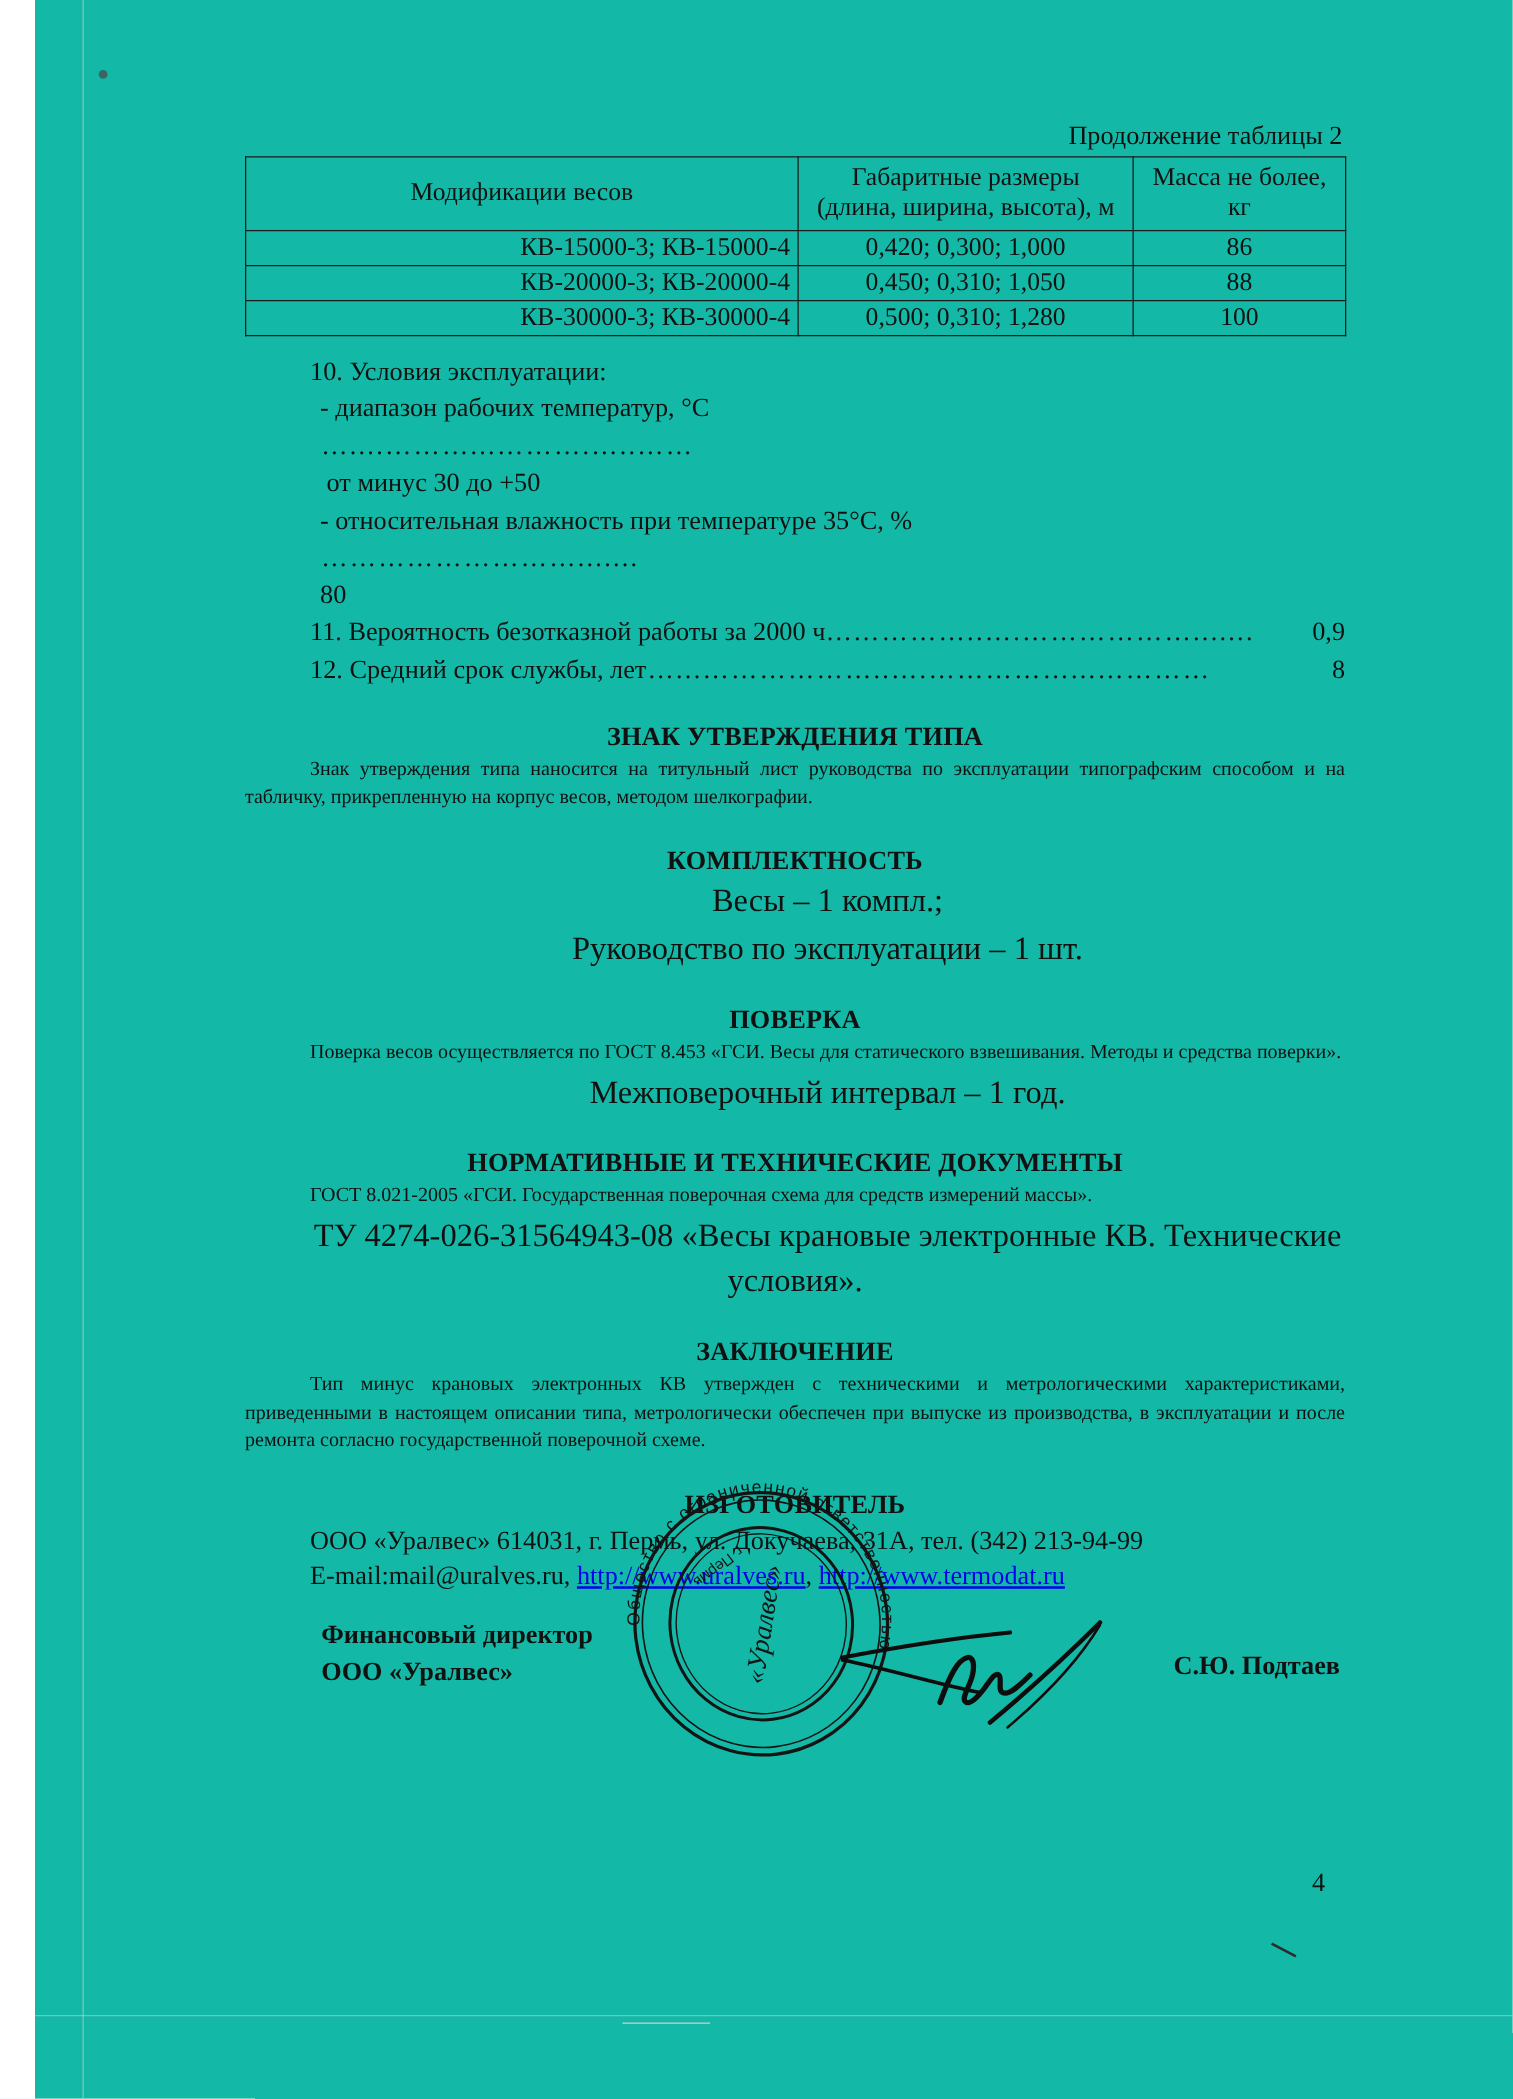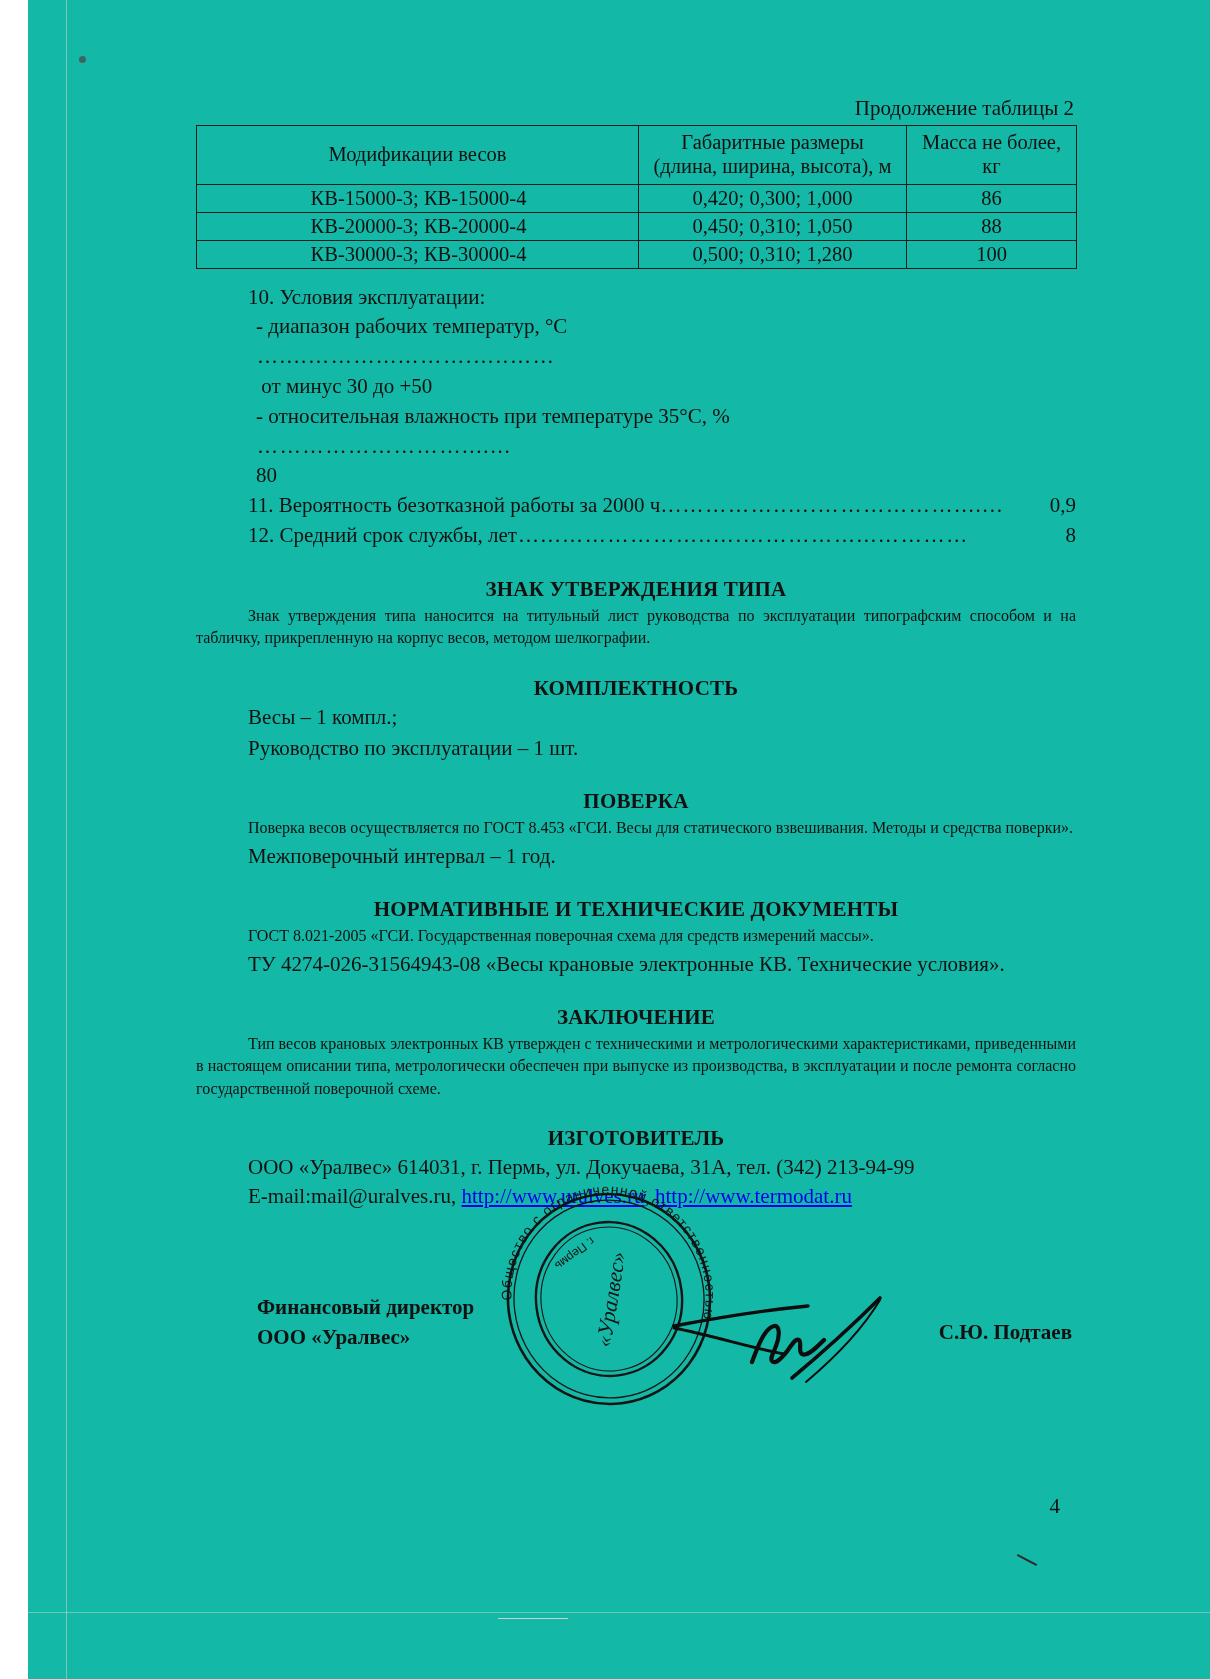--- a/index.html
+++ b/index.html
@@ -62,21 +62,21 @@
     border: 1.6px solid #1b1b1b;
     padding: 2px 6px;
     vertical-align: middle;
     font-weight: normal;
   }
   table.spec th {
     text-align: center;
     line-height: 1.18;
     padding: 4px 4px 5px;
   }
-  table.spec td.mod  { text-align: center;   padding-left: 8px; }
+  table.spec td.mod  { text-align: right;   padding-left: 8px; }
   table.spec td.dims { text-align: center; }
   table.spec td.mass { text-align: center; }
   col.c-mod  { width: 442px; }
   col.c-dims { width: 268px; }
   col.c-mass { width: 170px; }
   .th-sub { display: block; }
 
   
   .params {
     margin-top: 14px;
@@ -112,24 +112,24 @@
 
   p.body {
     font-size: 16px;
     line-height: 1.40;
     margin: 3px 0 0;
     text-align: justify;
     text-indent: 52px;
     hyphens: none;
   }
   p.list {
-    font-size: 21px;
+    font-size: 26px;
     line-height: 1.40;
     margin: 2px 0 0;
-    text-align: left;
+    text-align: center;
     text-indent: 52px;
   }
 
   
   .maker {
     font-size: 21px;
     line-height: 1.38;
     text-align: center;
     margin-top: 2px;
   }
@@ -289,21 +289,21 @@
 
     <h2 class="sec">ПОВЕРКА</h2>
     <p class="body">Поверка весов осуществляется по ГОСТ 8.453 «ГСИ. Весы для статического взвешивания. Методы и средства поверки».</p>
     <p class="list">Межповерочный интервал – 1 год.</p>
 
     <h2 class="sec">НОРМАТИВНЫЕ И ТЕХНИЧЕСКИЕ ДОКУМЕНТЫ</h2>
     <p class="body">ГОСТ 8.021-2005 «ГСИ. Государственная поверочная схема для средств измерений массы».</p>
     <p class="list">ТУ 4274-026-31564943-08 «Весы крановые электронные КВ. Технические условия».</p>
 
     <h2 class="sec">ЗАКЛЮЧЕНИЕ</h2>
-    <p class="body">Тип весов крановых электронных КВ утвержден с техническими и метрологическими характеристиками, приведенными в настоящем описании типа, метрологически обеспечен при выпуске из производства, в эксплуатации и после ремонта согласно государственной поверочной схеме.</p>
+    <p class="body">Тип минус крановых электронных КВ утвержден с техническими и метрологическими характеристиками, приведенными в настоящем описании типа, метрологически обеспечен при выпуске из производства, в эксплуатации и после ремонта согласно государственной поверочной схеме.</p>
 
     <h2 class="sec">ИЗГОТОВИТЕЛЬ</h2>
     <div class="maker">
       <span class="ln left">ООО «Уралвес» 614031, г. Пермь, ул. Докучаева, 31А, тел. (342) 213-94-99</span>
       <span class="ln left"><span>E-mail:mail@uralves.ru, </span><a class="u-link" href="#">http://www.uralves.ru</a><span>, </span><a class="u-link" href="#">http://www.termodat.ru</a></span>
     </div>
 
   </div>
 
   <div class="sign-block">

